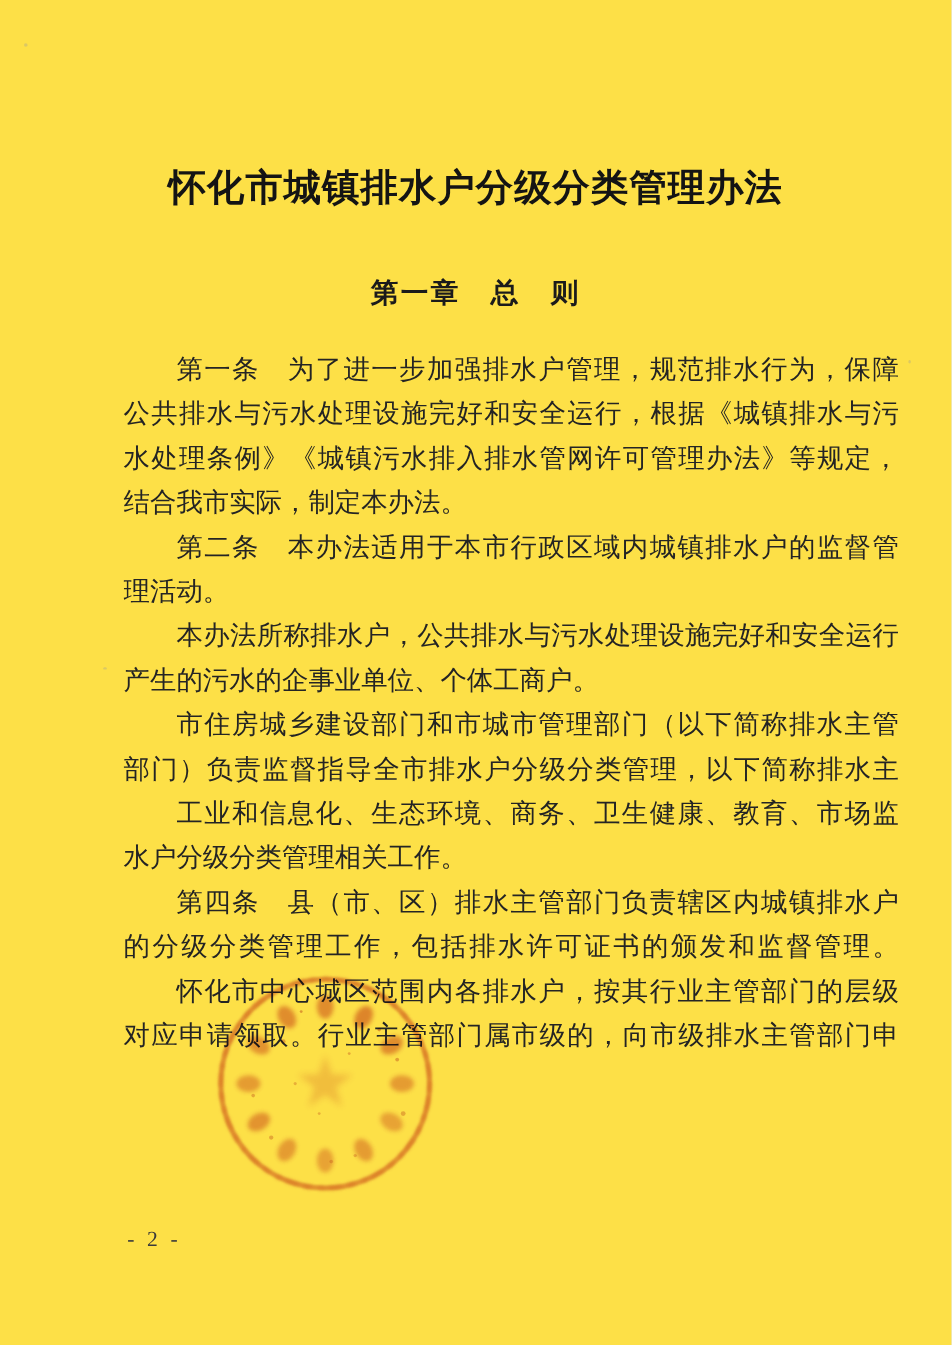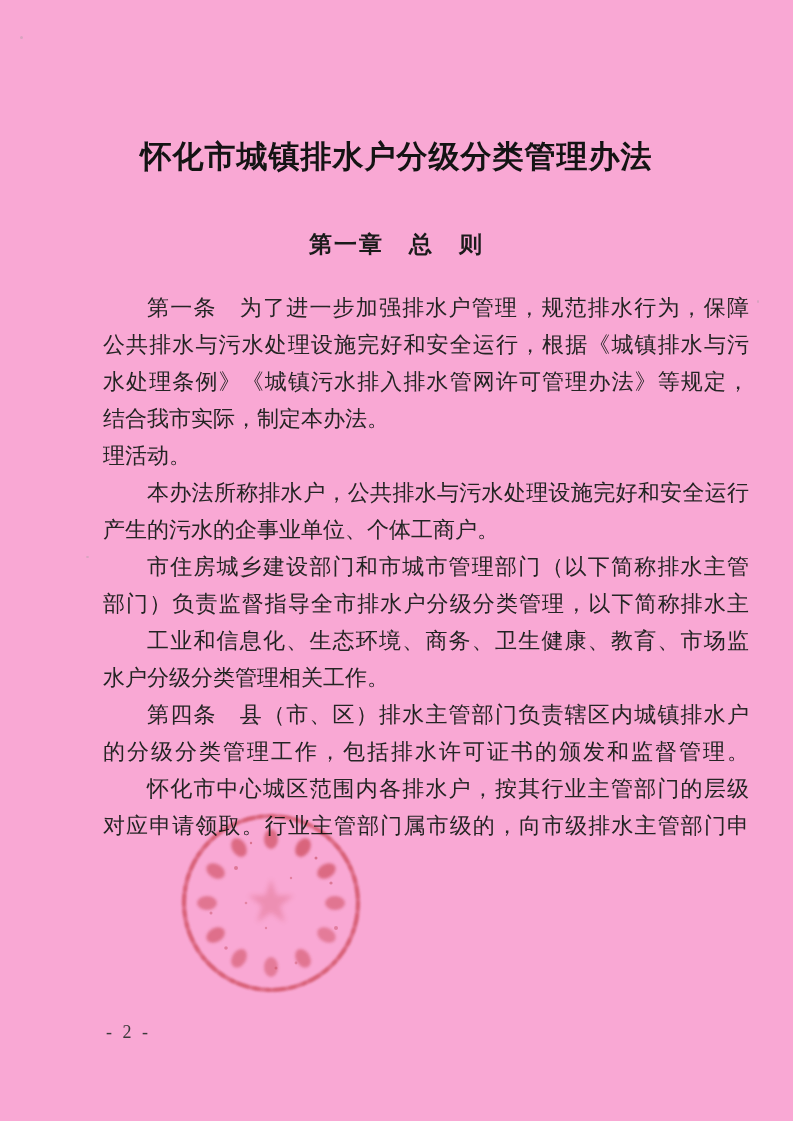--- a/index.html
+++ b/index.html
@@ -1,20 +1,20 @@
 <!DOCTYPE html>
 <html><head>
 <meta charset="utf-8">
 <style>
   html,body{margin:0;padding:0;background:#e8e8e8;}
   .page{
     position:relative;
     width:793px;height:1121px;
     margin:0 auto;
-    background:#f9a8d4;
+    background:#fde047;
     font-family:"Liberation Serif","DejaVu Serif",serif;
     color:#212121;
     overflow:hidden;
   }
   .doc-title{
     position:absolute;top:136px;left:0;right:0;
     text-align:center;
     font-size:31px;font-weight:bold;color:#141414;
     letter-spacing:1px;
     font-family:"Liberation Serif","DejaVu Serif",serif;
@@ -62,20 +62,21 @@
 
   <div class="doc-title">怀化市城镇排水户分级分类管理办法</div>
 
   <div class="chapter-heading">第一章　总　则</div>
 
   <div class="doc-body">
     <div class="line fill indent">第一条　为了进一步加强排水户管理，规范排水行为，保障</div>
     <div class="line fill">公共排水与污水处理设施完好和安全运行，根据《城镇排水与污</div>
     <div class="line fill">水处理条例》《城镇污水排入排水管网许可管理办法》等规定，</div>
     <div class="line end">结合我市实际，制定本办法。</div>
+    <div class="line fill indent">第二条　本办法适用于本市行政区域内城镇排水户的监督管</div>
     <div class="line end">理活动。</div>
     <div class="line fill indent">本办法所称排水户，公共排水与污水处理设施完好和安全运行</div>
     <div class="line end">产生的污水的企事业单位、个体工商户。</div>
     <div class="line fill indent">市住房城乡建设部门和市城市管理部门（以下简称排水主管</div>
     <div class="line fill">部门）负责监督指导全市排水户分级分类管理，以下简称排水主管。</div>
     <div class="line fill indent">工业和信息化、生态环境、商务、卫生健康、教育、市场监</div>
     <div class="line end">水户分级分类管理相关工作。</div>
     <div class="line fill indent">第四条　县（市、区）排水主管部门负责辖区内城镇排水户</div>
     <div class="line fill">的分级分类管理工作，包括排水许可证书的颁发和监督管理。</div>
     <div class="line fill indent">怀化市中心城区范围内各排水户，按其行业主管部门的层级</div>

